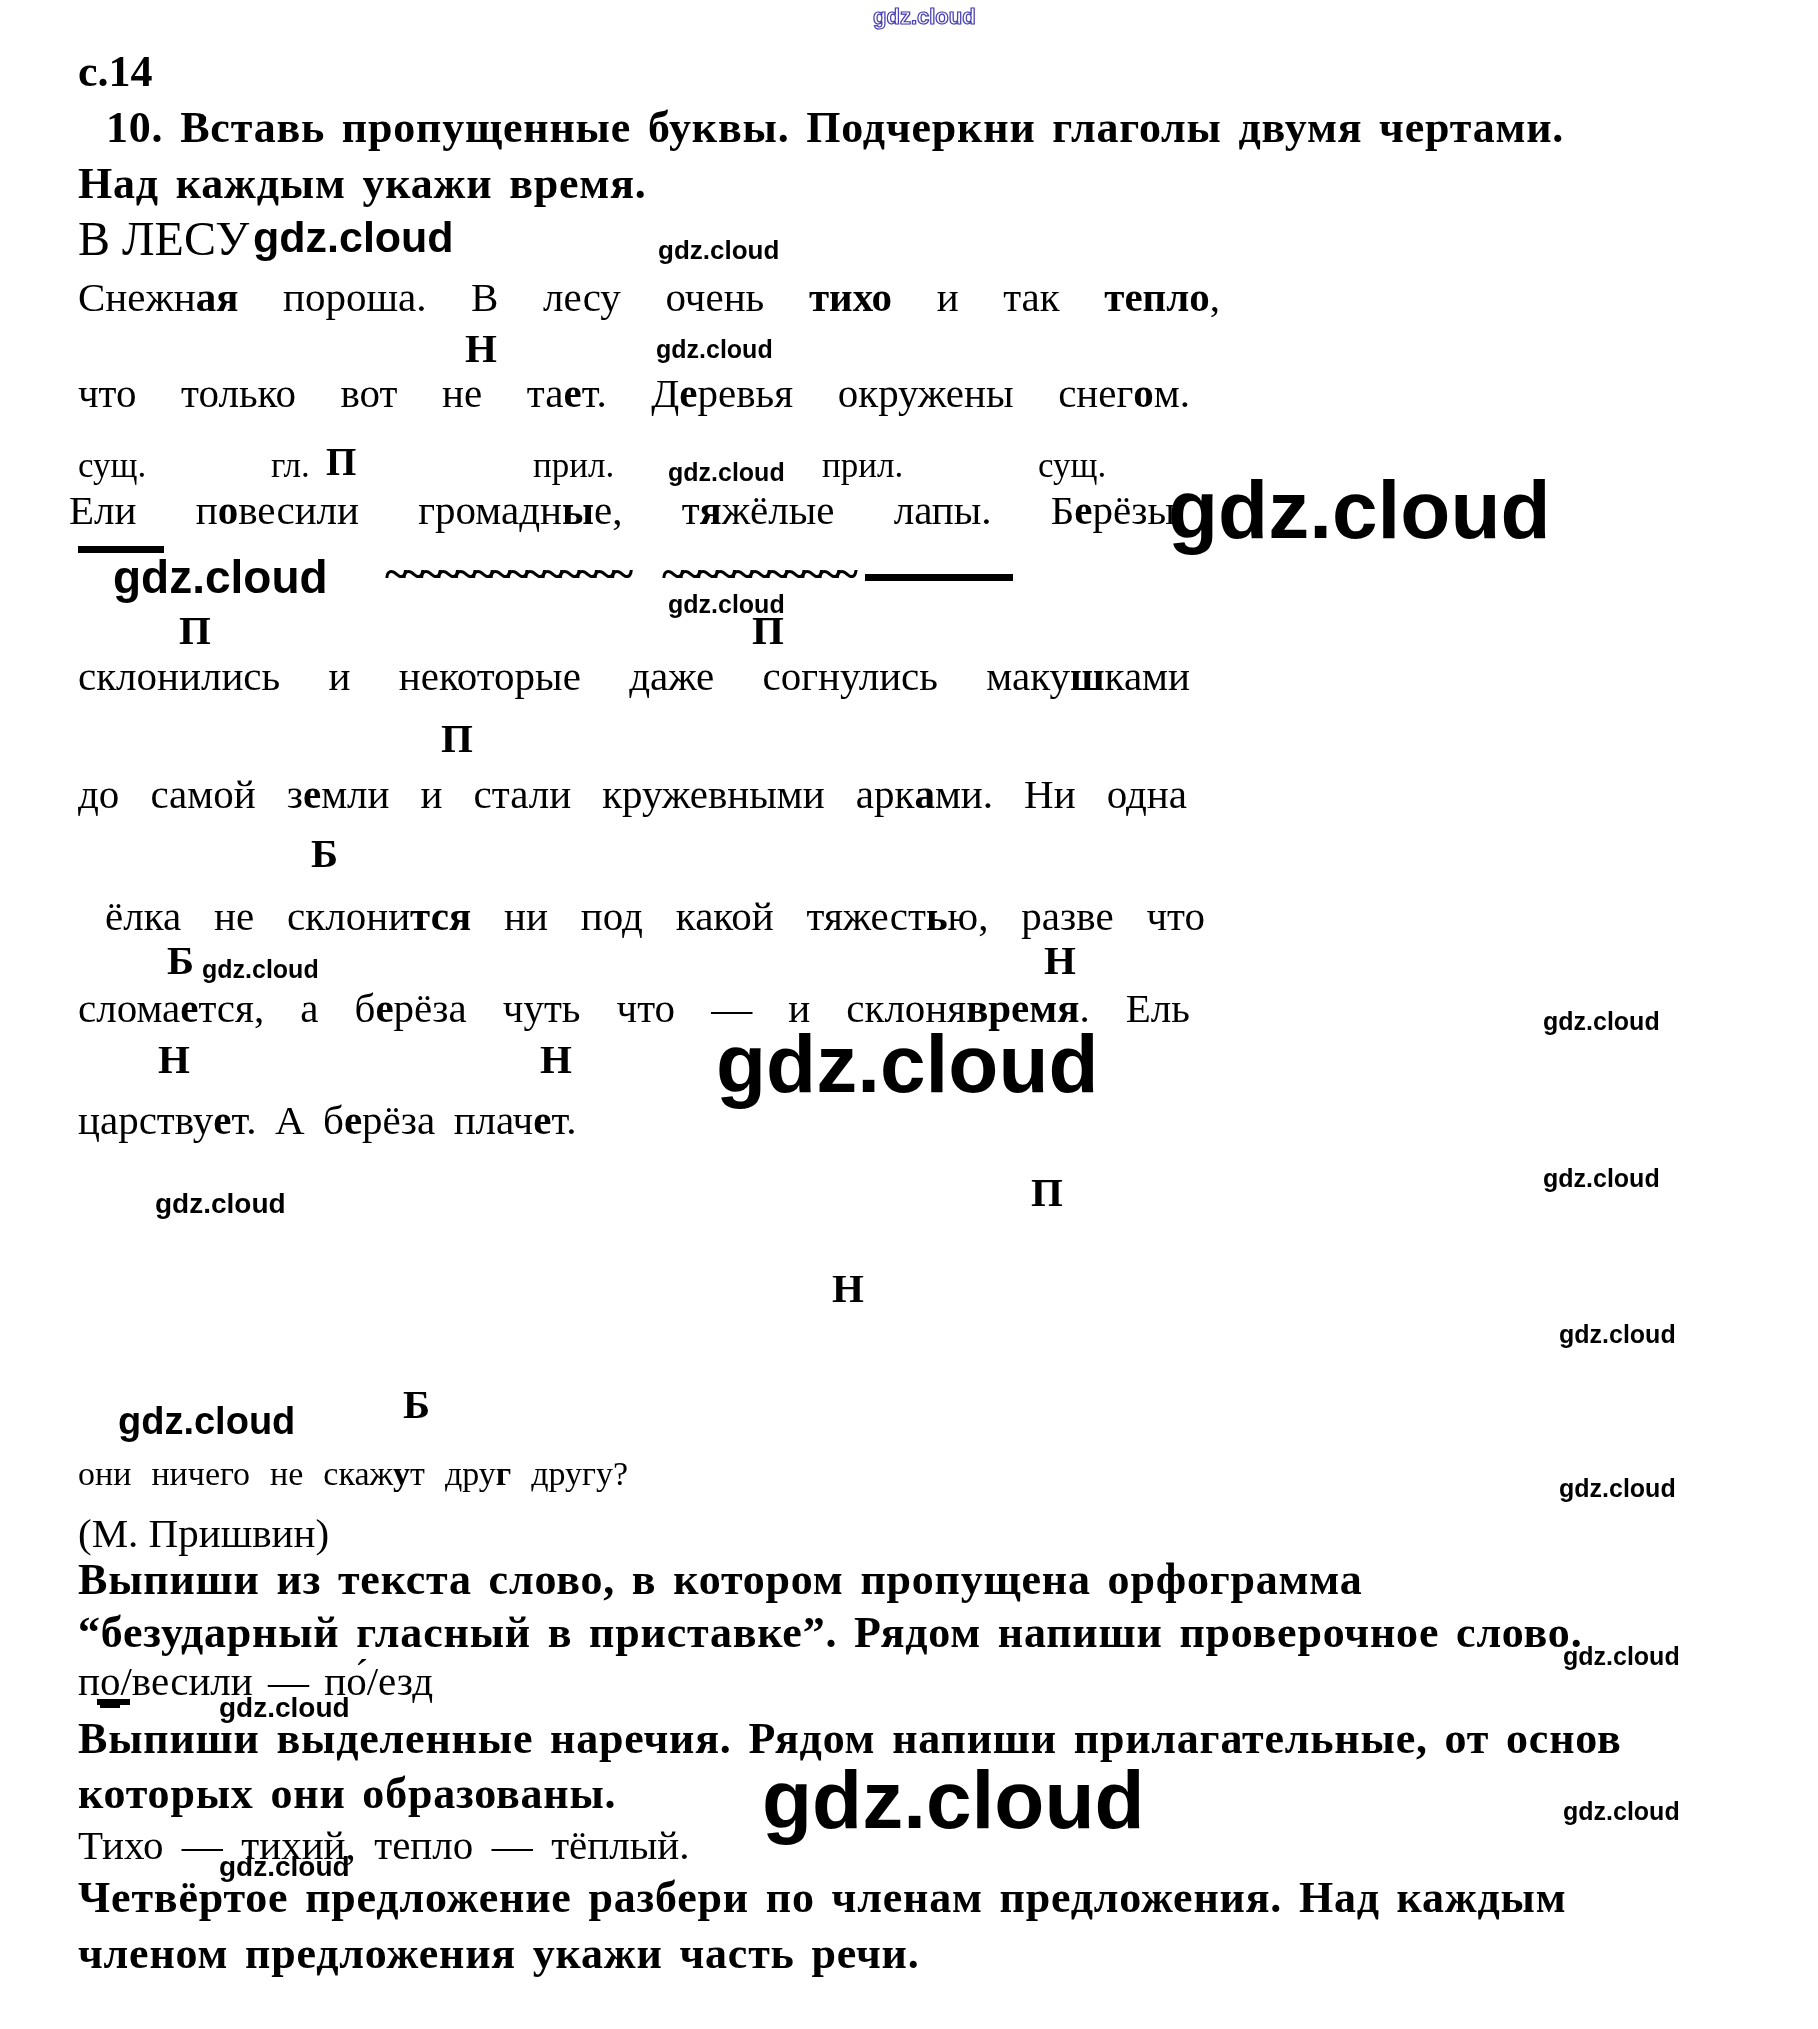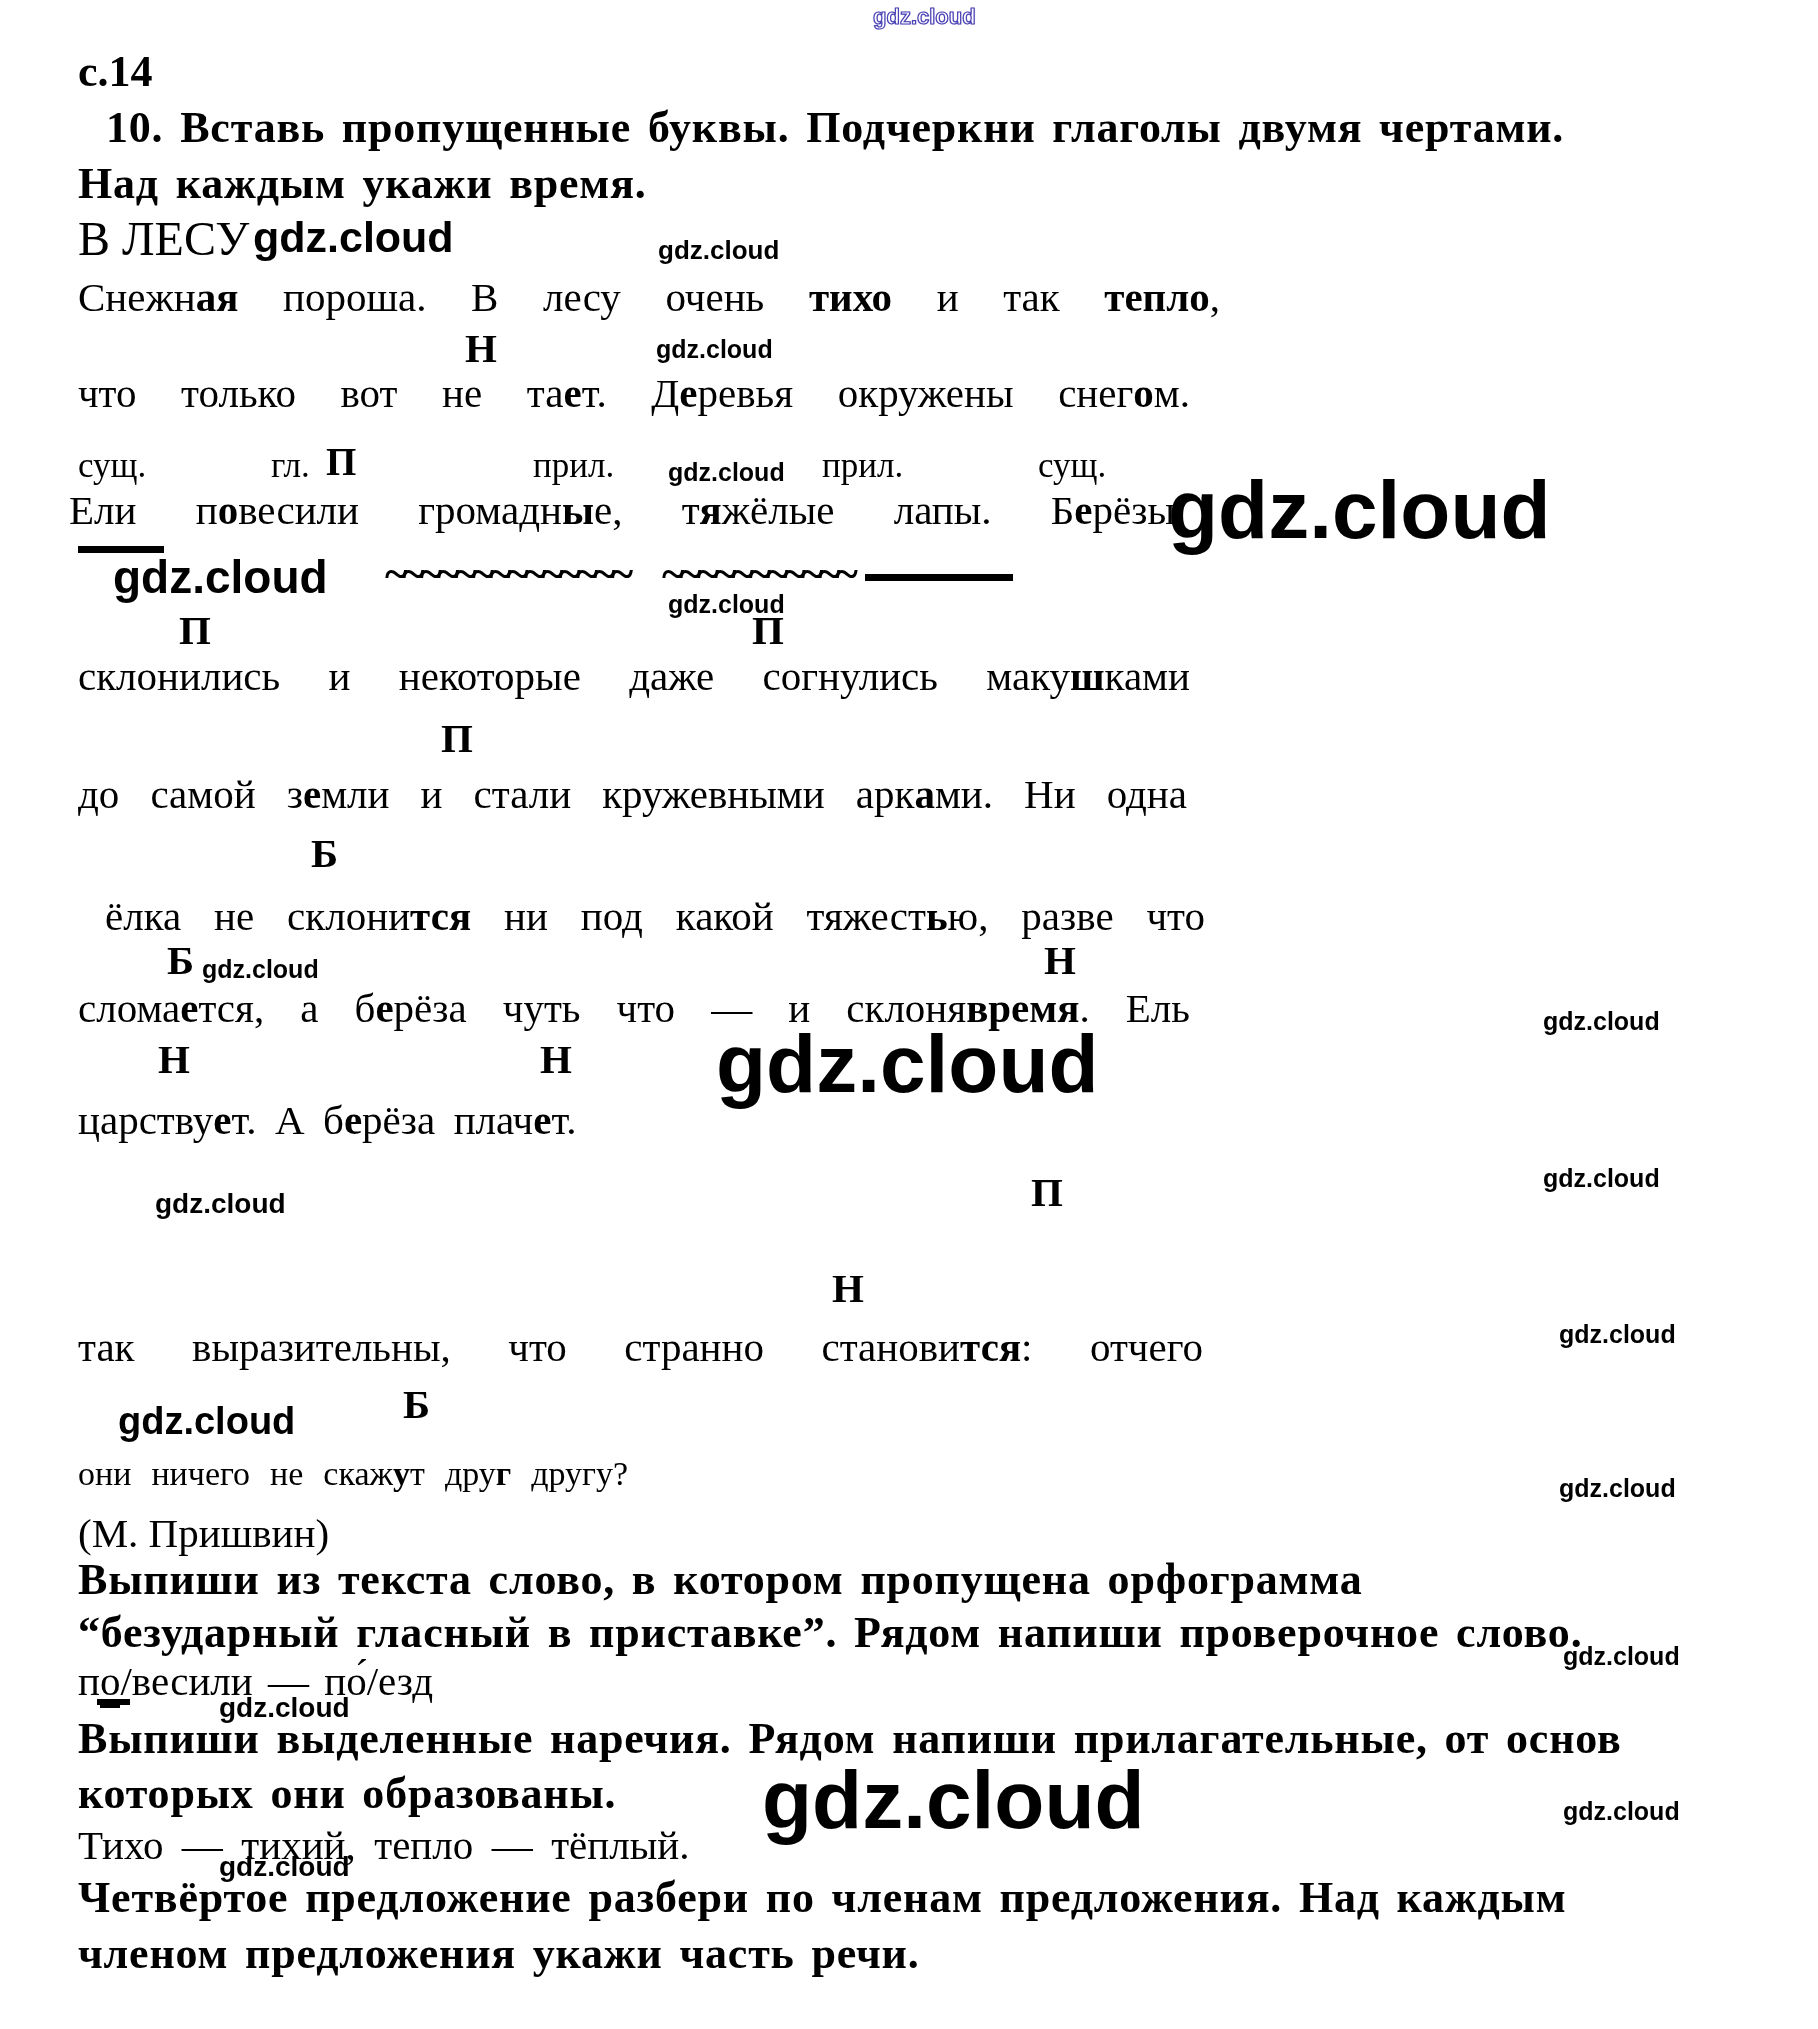--- a/index.html
+++ b/index.html
@@ -67,21 +67,20 @@
     <div class="el wm" style="left: 202px; top: 956px; font-size: 25px;">gdz.cloud</div>
     <div class="el bold" style="left: 1044px; top: 939px; font-size: 41px;"><span>Н</span></div>
     <div class="el just" style="left: 78px; top: 987px; font-size: 41px; width: 1112px;"><span>слома</span><span class="seg-b">е</span><span>тся,  а  б</span><span class="seg-b">е</span><span>рёза  чуть  что — и склоня</span><span class="seg-b">время</span><span>.  Ель</span></div>
     <div class="el bold" style="left: 158px; top: 1038px; font-size: 41px;"><span>Н</span></div>
     <div class="el bold" style="left: 540px; top: 1038px; font-size: 41px;"><span>Н</span></div>
     <div class="el wm" style="left: 716px; top: 1021px; font-size: 82px;">gdz.cloud</div>
     <div class="el" style="left: 78px; top: 1099px; font-size: 41px; word-spacing: 8.2px;"><span>царству</span><span class="seg-b">е</span><span>т. А б</span><span class="seg-b">е</span><span>рёза плач</span><span class="seg-b">е</span><span>т.</span></div>
     <div class="el wm" style="left: 155px; top: 1189px; font-size: 28px;">gdz.cloud</div>
     <div class="el bold" style="left: 1031px; top: 1171px; font-size: 41px;"><span>П</span></div>
     <div class="el bold" style="left: 832px; top: 1267px; font-size: 41px;"><span>Н</span></div>
-    <div class="el just" style="left: 78px; top: 1326px; font-size: 41px; width: 1125px;"><span>так  выразительны,  что  странно  станови</span><span class="seg-b">тся</span><span>:   отчего</span></div>
     <div class="el wm" style="left: 118px; top: 1402px; font-size: 38px;">gdz.cloud</div>
     <div class="el bold" style="left: 403px; top: 1383px; font-size: 41px;"><span>Б</span></div>
     <div class="el" style="left: 78px; top: 1456px; font-size: 34px; word-spacing: 11.5px;"><span>они ничего не скаж</span><span class="seg-b">у</span><span>т дру</span><span class="seg-b">г</span><span> другу?</span></div>
     <div class="el" style="left: 78px; top: 1512px; font-size: 41px;"><span>(М. Пришвин)</span></div>
     <div class="el bold instr" style="left: 78px; top: 1557px; font-size: 44px;"><span>Выпиши из текста слово, в котором пропущена орфограмма</span></div>
     <div class="el bold instr" style="left: 78px; top: 1610px; font-size: 44px;"><span>“безударный гласный в приставке”. Рядом напиши проверочное слово.</span></div>
     <div class="el" style="left: 78px; top: 1660px; font-size: 41px; word-spacing: 5px;"><span>п</span><span class="seg-u">о</span><span>/весили — по́/езд</span></div>
     <div class="bar" style="left: 97px; top: 1699px; width: 33px; height: 5.8px;"></div>
     <div class="el wm" style="left: 219px; top: 1693px; font-size: 28px;">gdz.cloud</div>
     <div class="el bold instr" style="left: 78px; top: 1771px; font-size: 44px;"><span>которых они образованы.</span></div>

